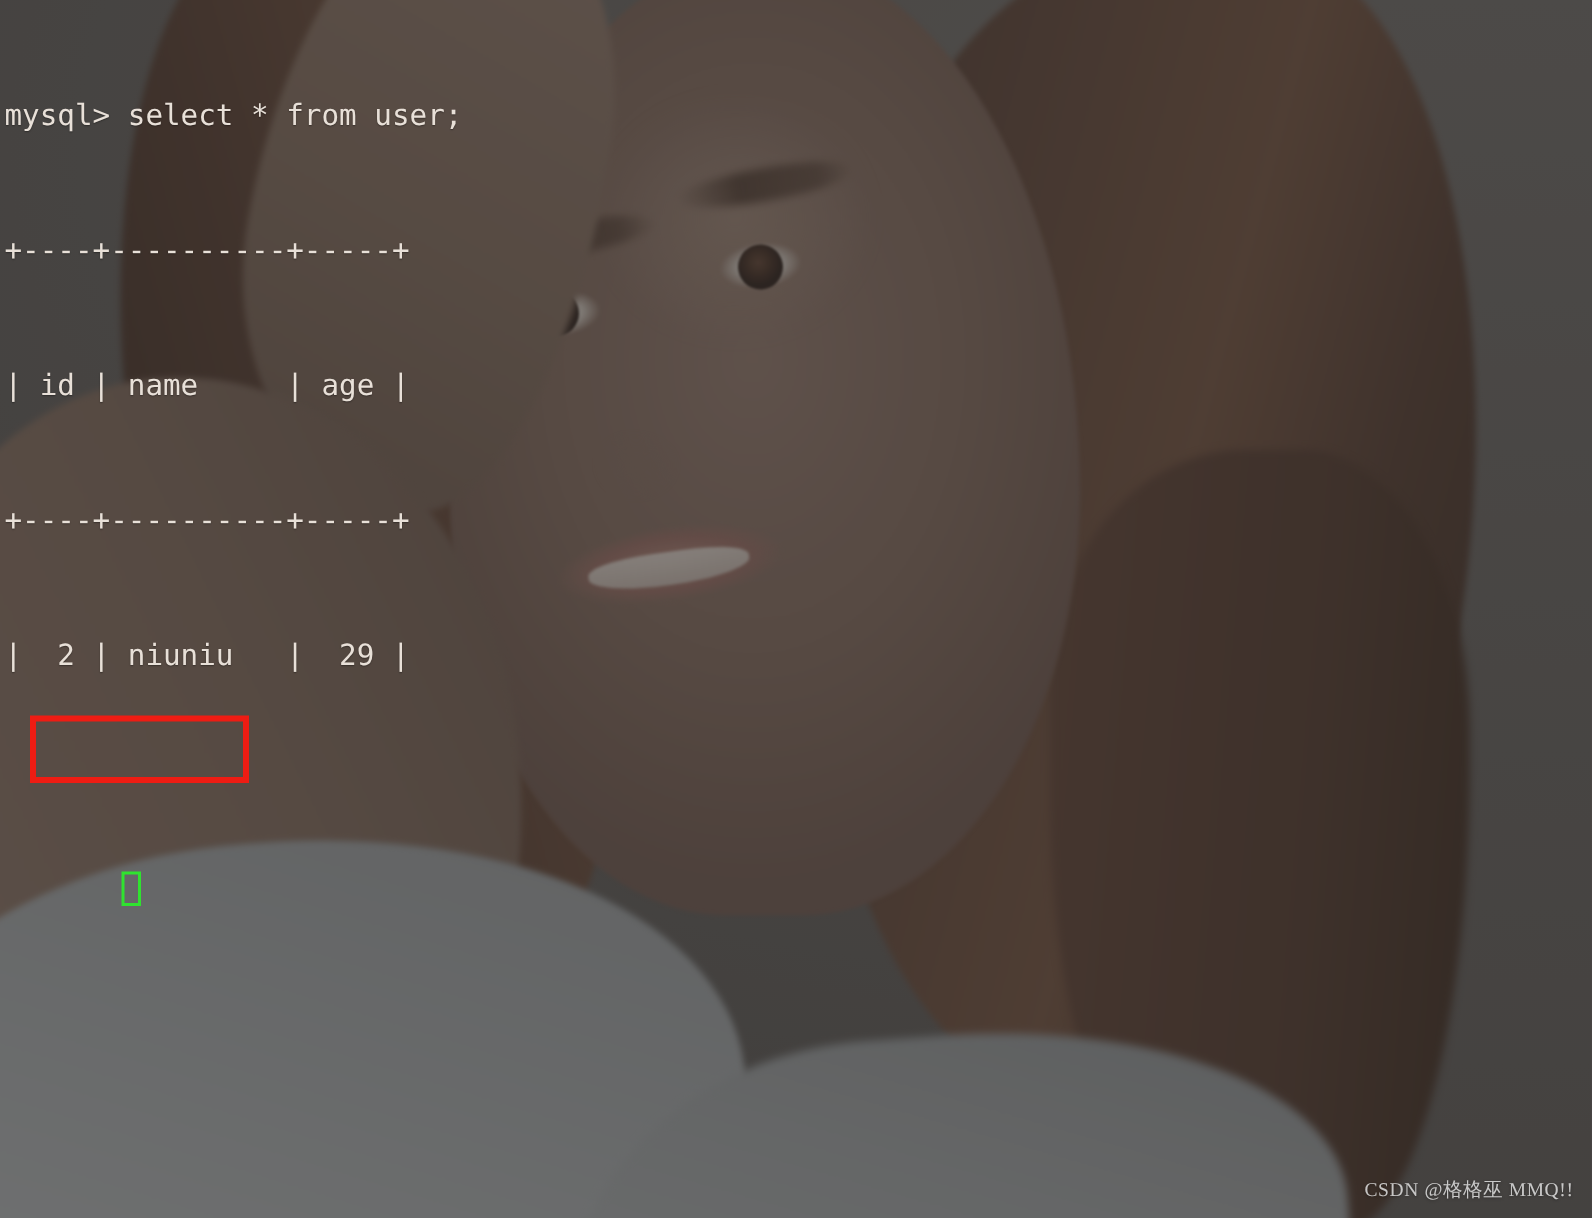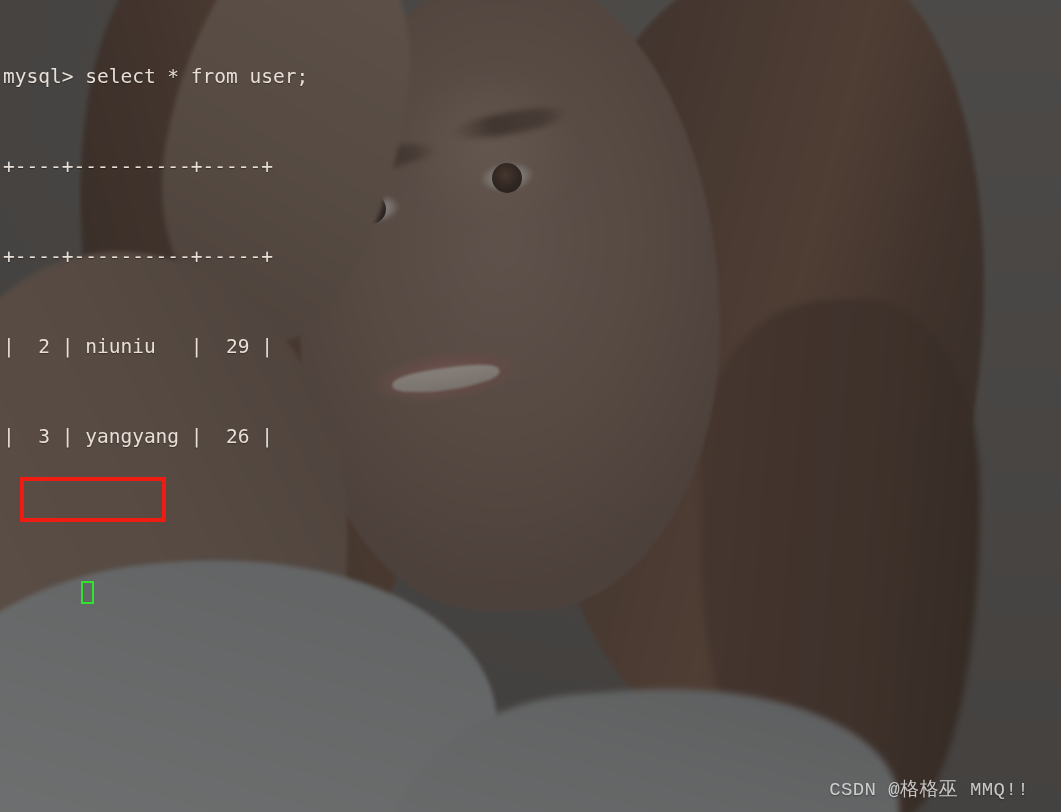--- a/index.html
+++ b/index.html
@@ -221,25 +221,25 @@
     top: 581px;
     width: 13px;
     height: 23px;
     border: 2px solid #2fe32f;
     box-sizing: border-box;
   }
 
   
   .watermark {
     position: absolute;
-    right: 32px;
+    right: 12px;
     bottom: 10px;
     color: rgba(232,232,232,0.82);
-    font-family: Liberation Mono, monospace;
-    font-size: 19px;
+    font-family: Liberation Serif, serif;
+    font-size: 13px;
     letter-spacing: .4px;
     text-shadow: 0 1px 2px rgba(0,0,0,.35);
   }
 </style>
 </head>
 <body>
 
 <div id="screen">
 
   <div class="bg-photo">
@@ -263,23 +263,23 @@
     <div class="arm"></div>
     <div class="garment"></div>
     <div class="garment2"></div>
     <div class="dim"></div>
   </div>
 
   <div class="term">
     <div class="term-inner">
       <div class="line">mysql&gt; select * from user;</div>
       <div class="line">+----+----------+-----+</div>
+      <div class="line">| id | name     | age |</div>
       <div class="line">+----+----------+-----+</div>
       <div class="line">|  2 | niuniu   |  29 |</div>
-      <div class="line">|  3 | yangyang |  26 |</div>
       
       
       
       
       
       
       
       
       
       

